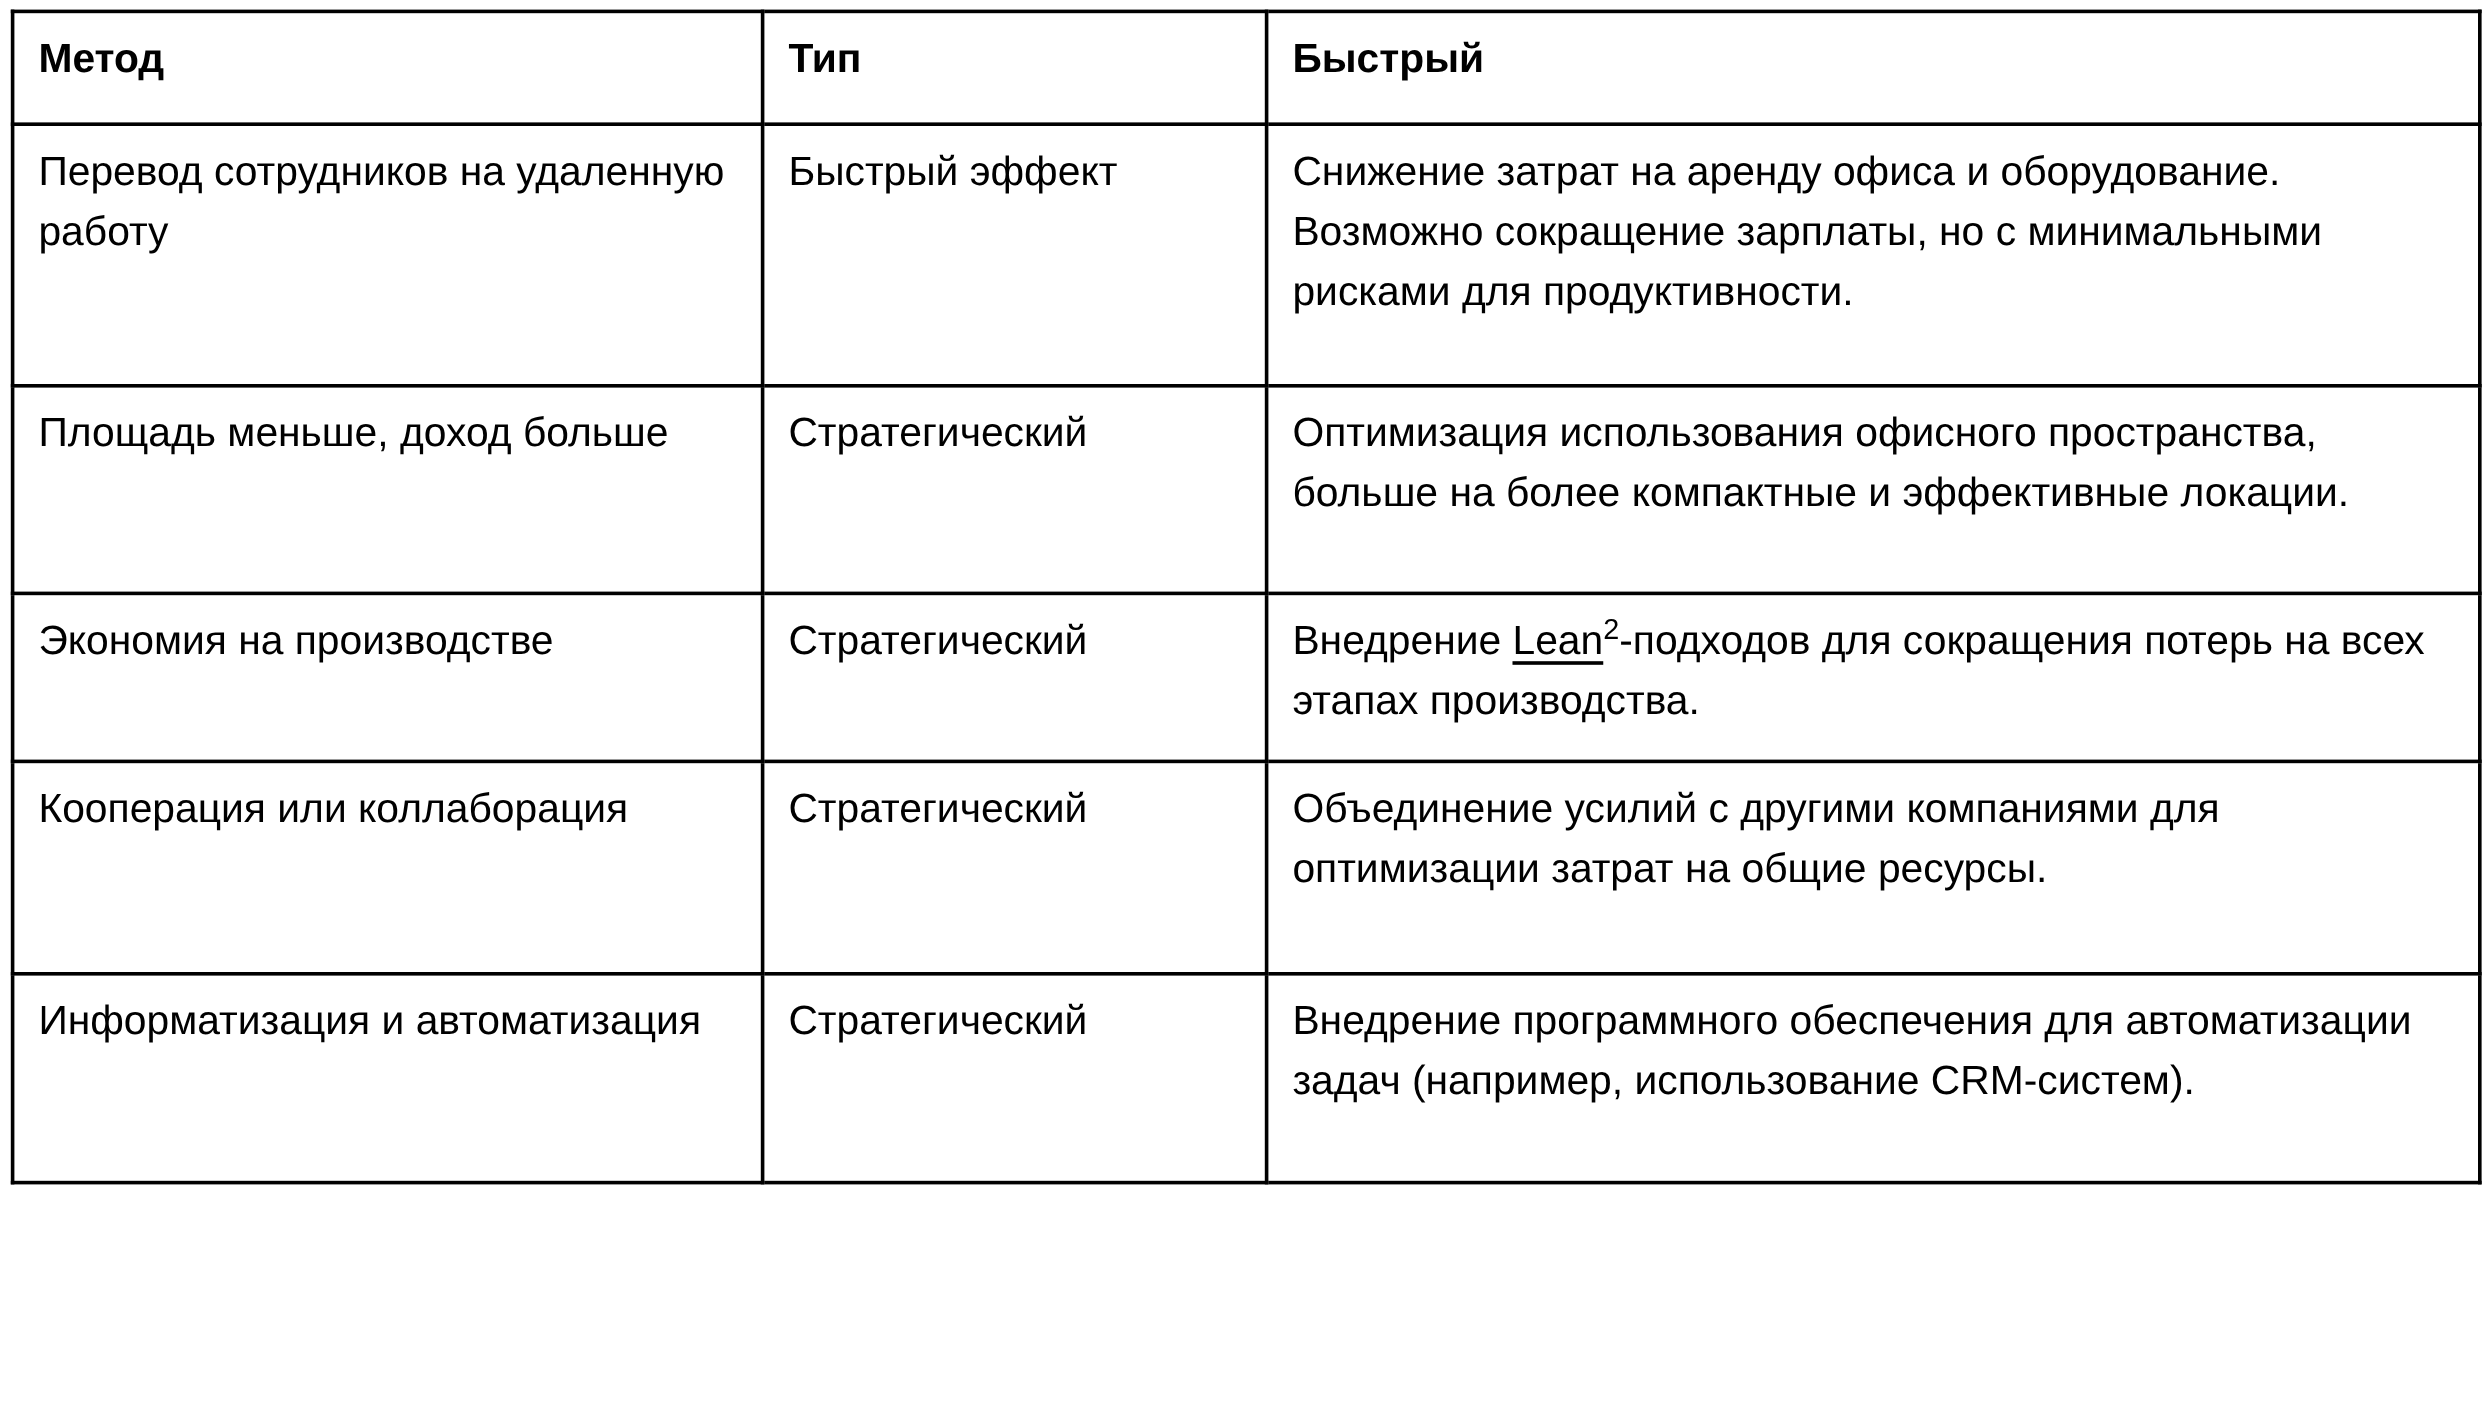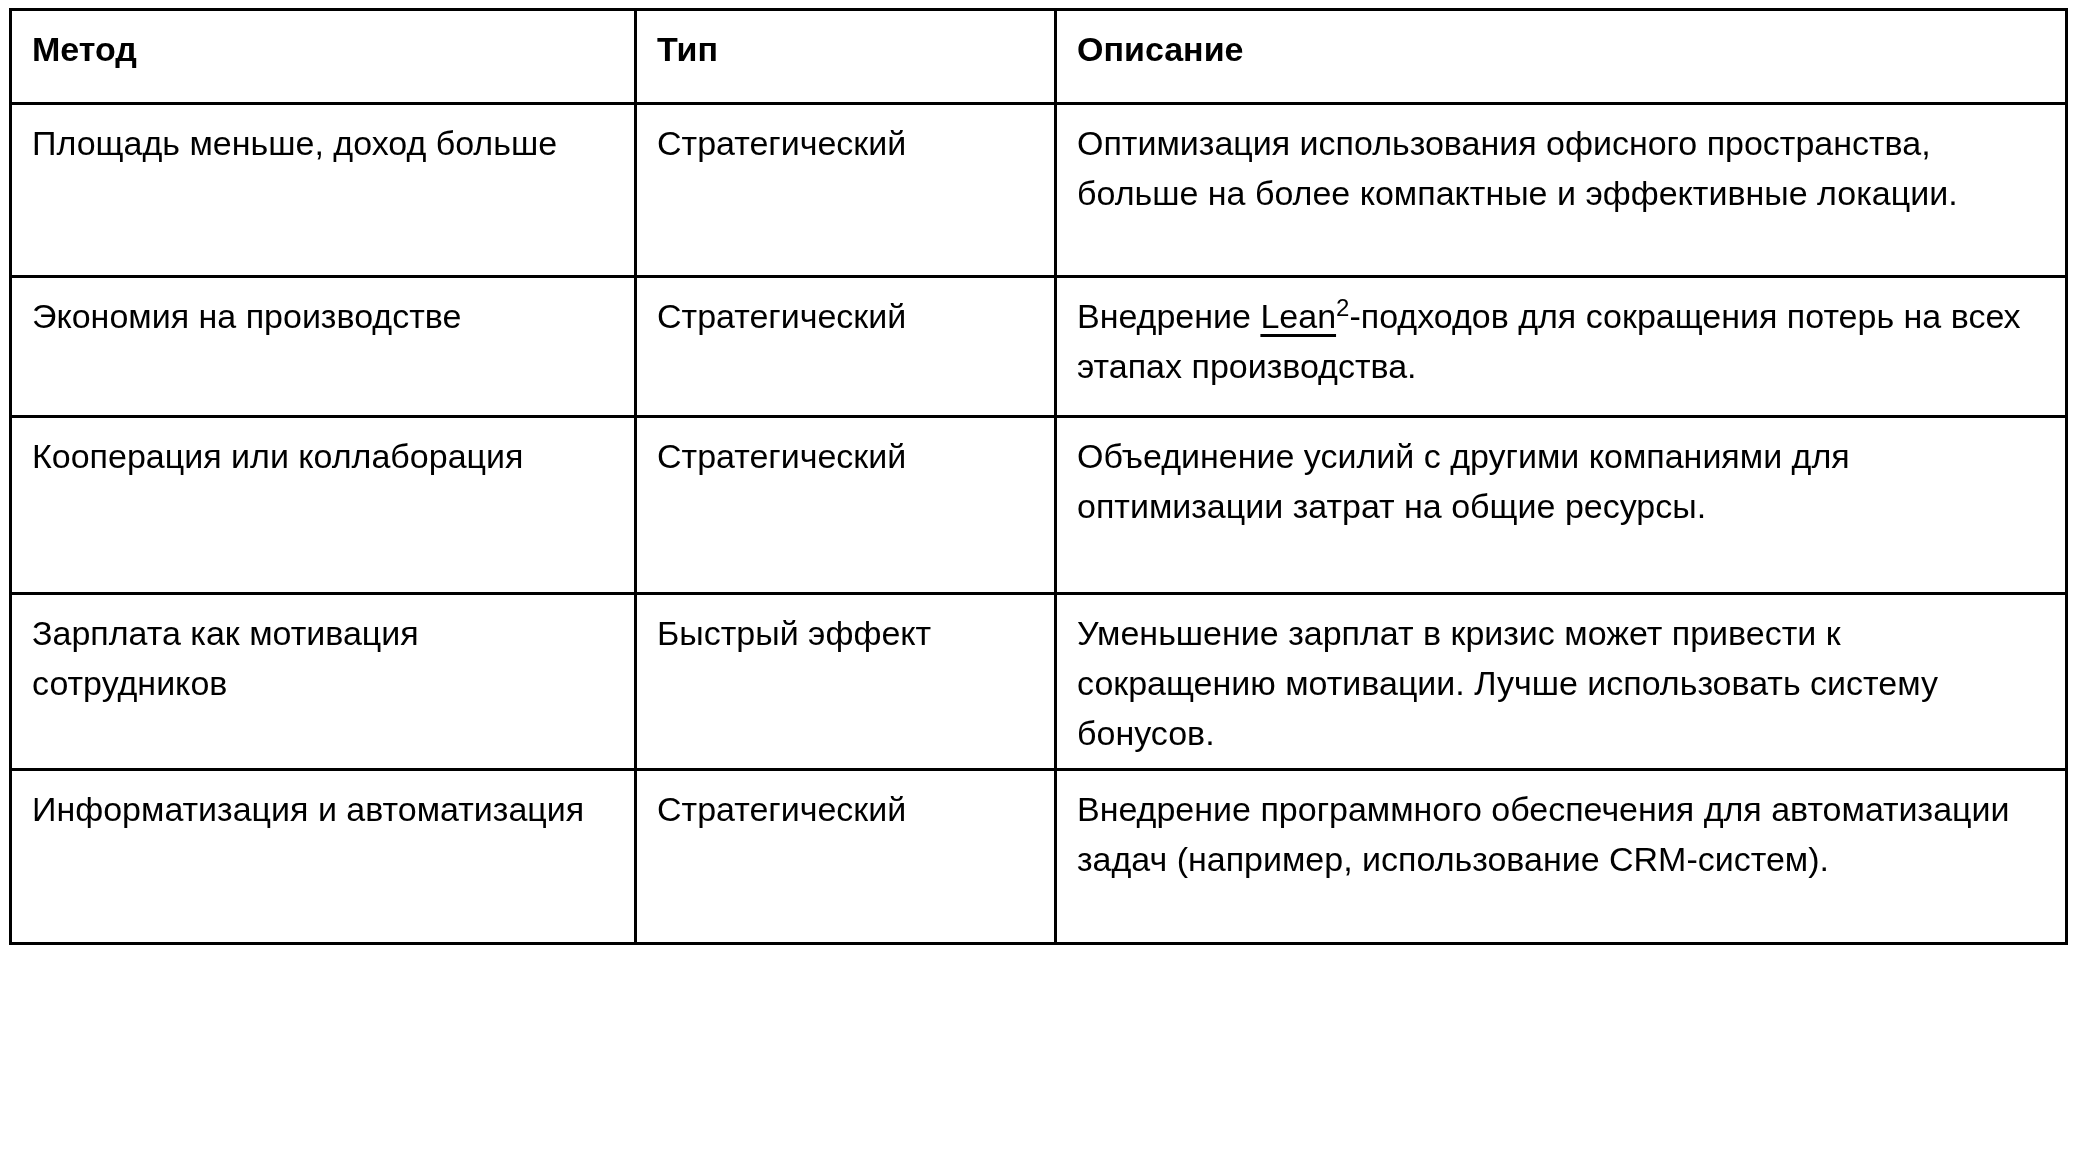--- a/index.html
+++ b/index.html
@@ -69,47 +69,47 @@
   <table class="doc-table">
     <colgroup>
       <col class="c-method">
       <col class="c-type">
       <col class="c-desc">
     </colgroup>
     <tbody>
       <tr class="row-header">
         <th>Метод</th>
         <th>Тип</th>
-        <th>Описание</th>
+        <th>Быстрый</th>
       </tr>
 
+      <tr class="row-0">
+        <td class="method-cell">Перевод сотрудников на удаленную работу</td>
+        <td class="type-cell">Быстрый эффект</td>
+        <td class="desc-cell">Снижение затрат на аренду офиса и оборудование. Возможно сокращение зарплаты, но с минимальными рисками для продуктивности.</td>
+      </tr>
 
       <tr class="row-1">
         <td class="method-cell">Площадь меньше, доход больше</td>
         <td class="type-cell">Стратегический</td>
         <td class="desc-cell">Оптимизация использования офисного пространства, больше на более компактные и эффективные локации.</td>
       </tr>
 
       <tr class="row-2">
         <td class="method-cell">Экономия на производстве</td>
         <td class="type-cell">Стратегический</td>
         <td class="desc-cell"><span>Внедрение </span><span class="spellcheck-term">Lean</span><sup class="footnote-ref">2</sup><span>-подходов для сокращения потерь на всех этапах производства.</span></td>
       </tr>
 
       <tr class="row-3">
         <td class="method-cell">Кооперация или коллаборация</td>
         <td class="type-cell">Стратегический</td>
         <td class="desc-cell">Объединение усилий с другими компаниями для оптимизации затрат на общие ресурсы.</td>
       </tr>
 
-      <tr class="row-4">
-        <td class="method-cell">Зарплата как мотивация сотрудников</td>
-        <td class="type-cell">Быстрый эффект</td>
-        <td class="desc-cell">Уменьшение зарплат в кризис может привести к сокращению мотивации. Лучше использовать систему бонусов.</td>
-      </tr>
 
       <tr class="row-5">
         <td class="method-cell">Информатизация и автоматизация</td>
         <td class="type-cell">Стратегический</td>
         <td class="desc-cell">Внедрение программного обеспечения для автоматизации задач (например, использование CRM-систем).</td>
       </tr>
     </tbody>
   </table>
 </div>
 

